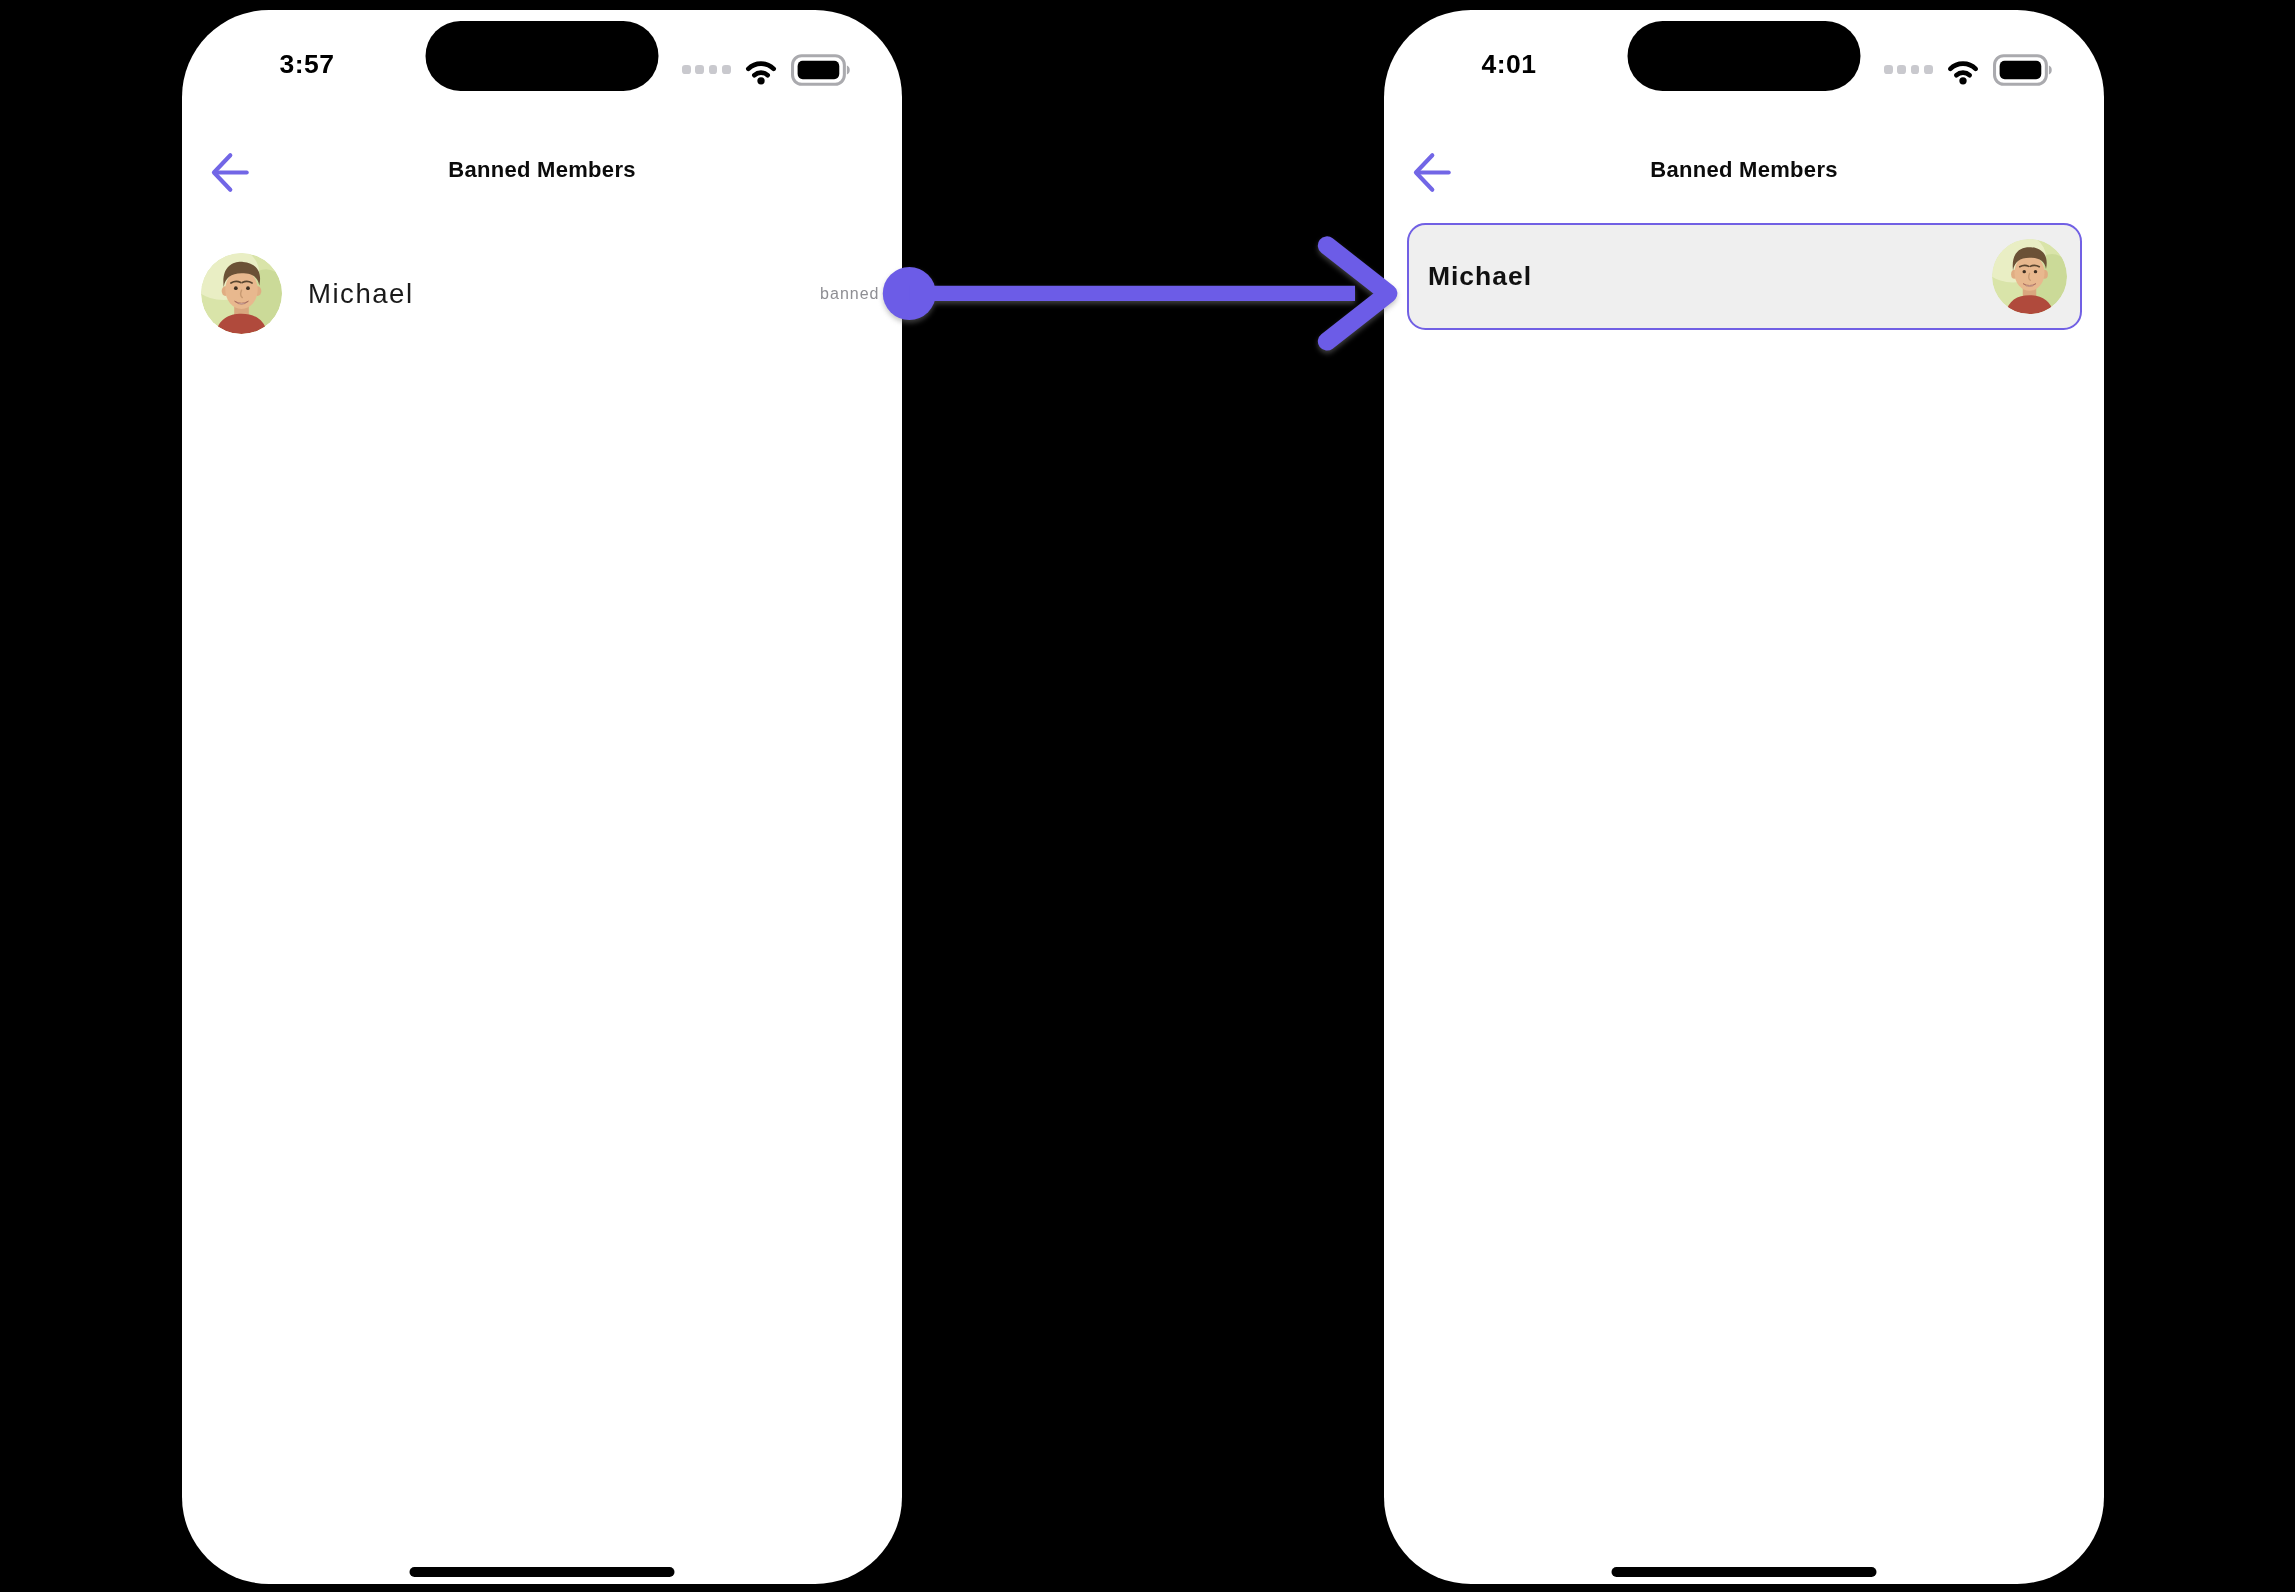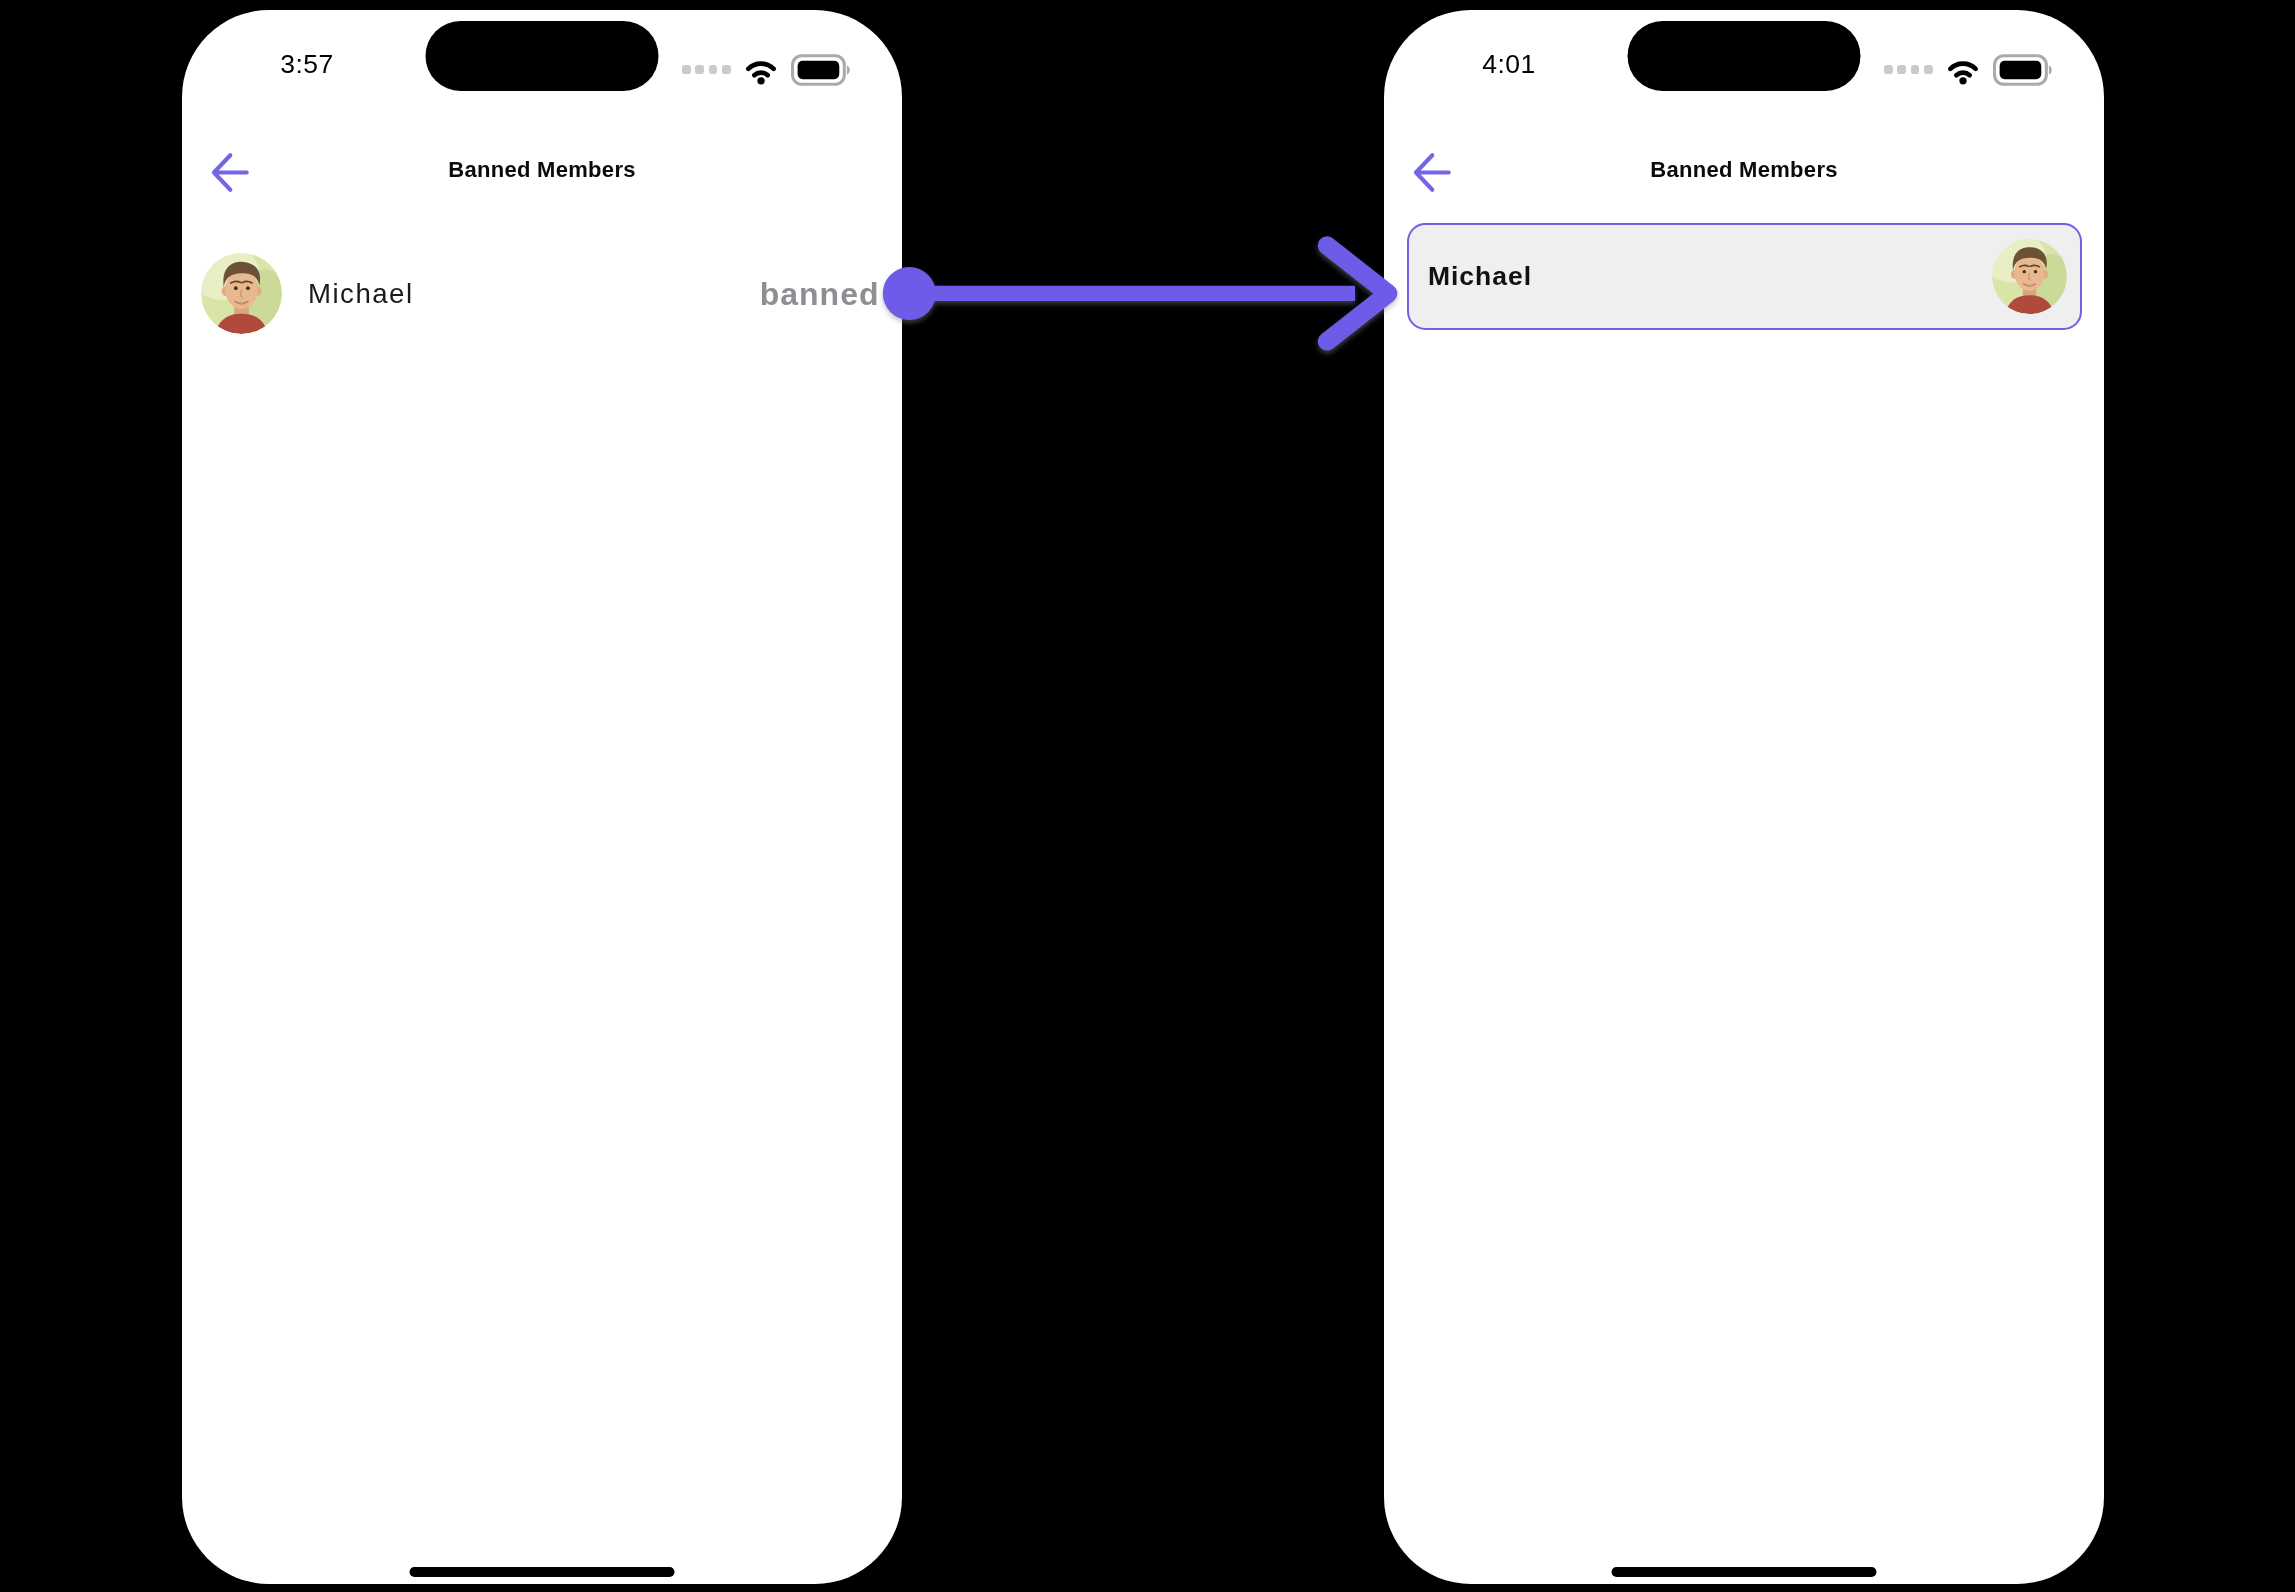--- a/index.html
+++ b/index.html
@@ -6,39 +6,39 @@
   body{width:2295px;height:1593px;position:relative;overflow:hidden;
        font-family:"Liberation Sans","DejaVu Sans",sans-serif;}
 
   .phone{position:absolute;top:10.2px;width:720px;height:1574px;background:#fff;
          border-radius:87px;overflow:hidden;}
   #phone-left{left:182px;}
   #phone-right{left:1384px;}
 
   
   .time{position:absolute;left:61px;top:39px;width:128px;text-align:center;
-        font-size:26.5px;font-weight:400;color:#000;letter-spacing:0.5px;}
+        font-size:26.5px;font-weight:700;color:#000;letter-spacing:0.5px;}
   .island{position:absolute;left:50%;transform:translateX(-50%);top:11.2px;
           width:233px;height:70px;background:#000;border-radius:41px;}
   .status-icons{position:absolute;right:49px;top:43px;display:flex;
                 align-items:center;gap:10.2px;height:33px;}
   .cell-dots{display:flex;gap:4.6px;align-items:center;}
   .cell-dots span{width:8.7px;height:8.7px;border-radius:3.1px;background:#c9c9ce;display:block;}
 
   
   .back-arrow{position:absolute;left:26.5px;top:139px;width:41px;height:47px;cursor:pointer;}
   .page-title{position:absolute;left:0;right:0;top:147px;text-align:center;
               font-size:22px;font-weight:600;color:#0b0b0b;letter-spacing:0.3px;}
 
   
   .member-row{position:absolute;left:0;right:0;top:233px;height:102px;}
   .avatar-sm{position:absolute;left:19px;top:10.2px;width:81px;height:81px;border-radius:50%;overflow:hidden;}
   .member-name{position:absolute;left:126px;top:37px;font-size:27.6px;font-weight:500;
                color:#1a1a1a;letter-spacing:1.5px;line-height:27.6px;}
-  .member-status{position:absolute;right:22.5px;top:39px;font-size:32px;font-weight:700;
+  .member-status{position:absolute;right:22.5px;top:39px;font-size:16px;font-weight:400;
                  color:#8e8e93;letter-spacing:1px;line-height:24px;}
 
   
   .member-card{position:absolute;left:22.5px;right:22.5px;top:213px;height:107px;
                background:#efefef;border:2.6px solid #7160e4;border-radius:18.4px;
                box-sizing:border-box;cursor:pointer;}
   .card-name{position:absolute;left:19.4px;top:38px;font-size:26.5px;font-weight:700;
              color:#111;letter-spacing:1px;line-height:26.5px;}
   .avatar-card{position:absolute;right:12.2px;top:13.8px;width:75px;height:75px;
                border-radius:50%;overflow:hidden;}

